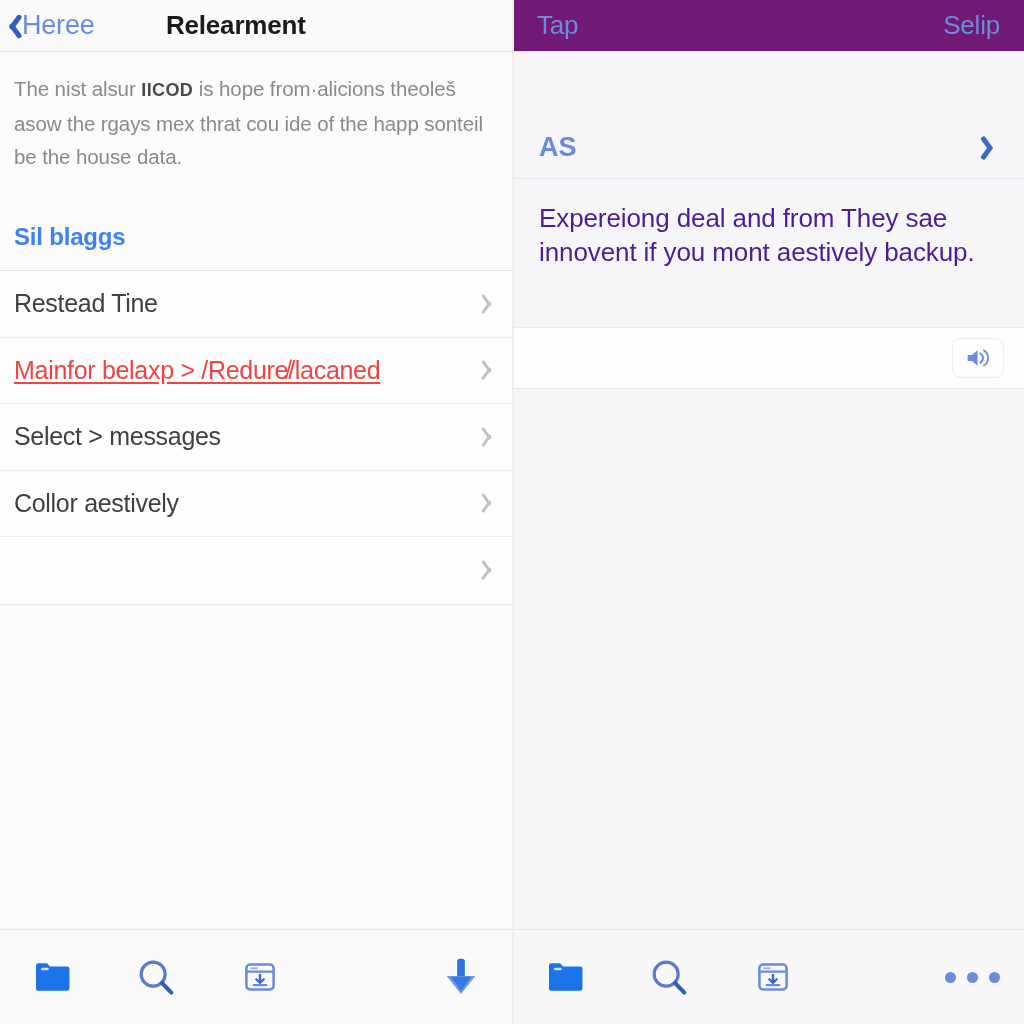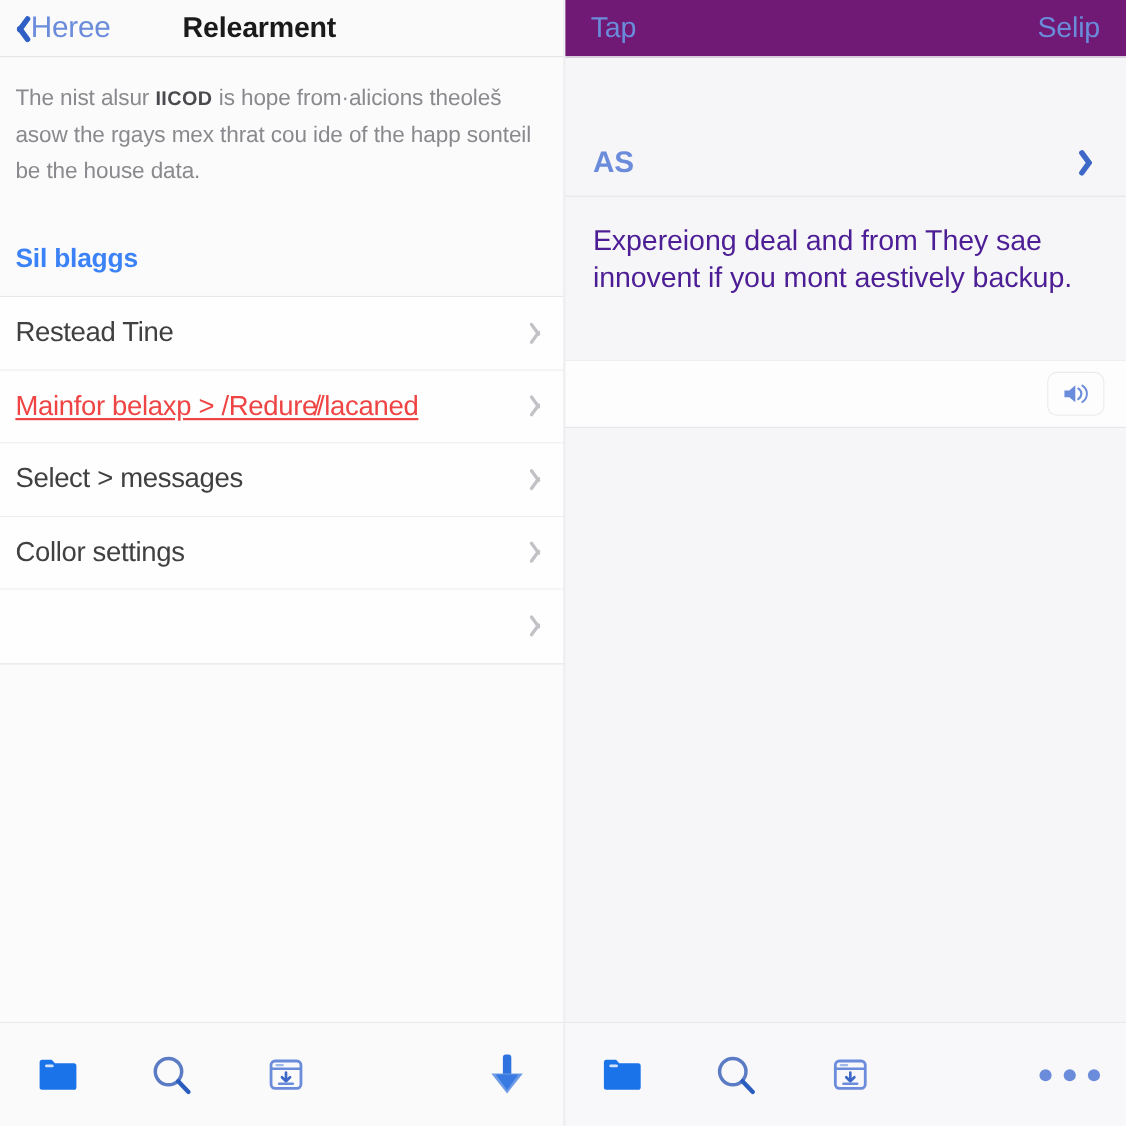--- a/index.html
+++ b/index.html
@@ -29,21 +29,20 @@
     border-bottom: 1px solid #e3e3e7;
     display: flex;
     align-items: center;
   }
   .navbar-left  { background: #fafafa; }
   .navbar-right { background: #701a75; }
 
   .back-btn {
     display: flex; align-items: center;
     gap: 2px;
-    padding-left: 6px;
     cursor: pointer;
   }
   .chev-back {
     width: 20px; height: 30px;
     display: inline-block;
     position: relative;
   }
   .chev-back::before,
   .chev-back::after {
     content: "";
@@ -285,21 +284,21 @@
       </div>
       <div class="list-row">
         <span class="row-text link">Mainfor belaxp &gt; /Redure̸/lacaned</span>
         <span class="chev"></span>
       </div>
       <div class="list-row">
         <span class="row-text">Select &gt; messages</span>
         <span class="chev"></span>
       </div>
       <div class="list-row">
-        <span class="row-text">Collor settings</span>
+        <span class="row-text">Collor aestively</span>
         <span class="chev"></span>
       </div>
       <div class="list-row">
         <span class="row-text"></span>
         <span class="chev"></span>
       </div>
     </div>
 
     <div class="toolbar toolbar-left">
       <div class="tb-btn">

